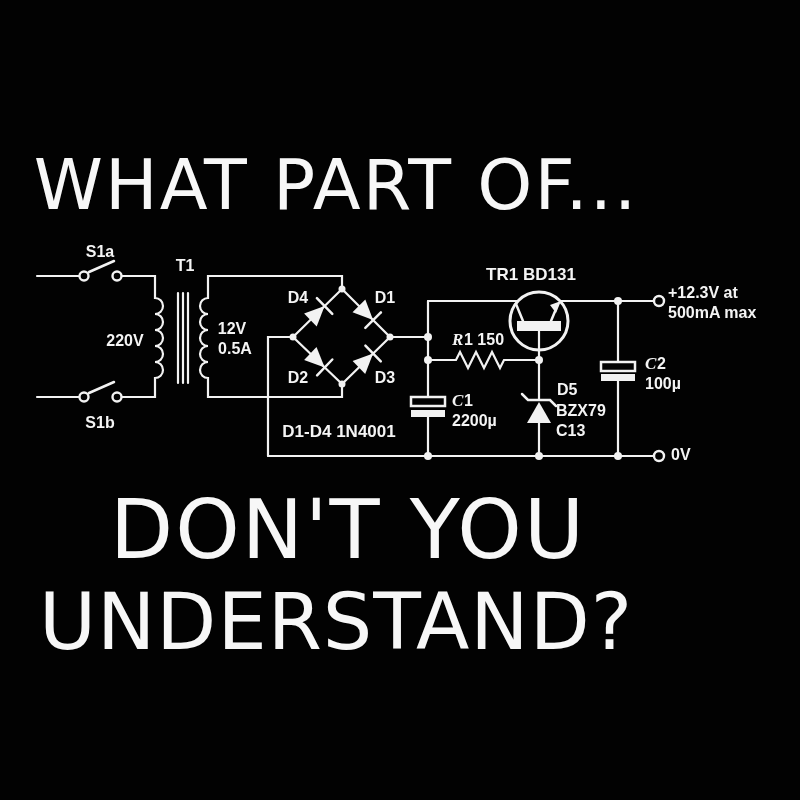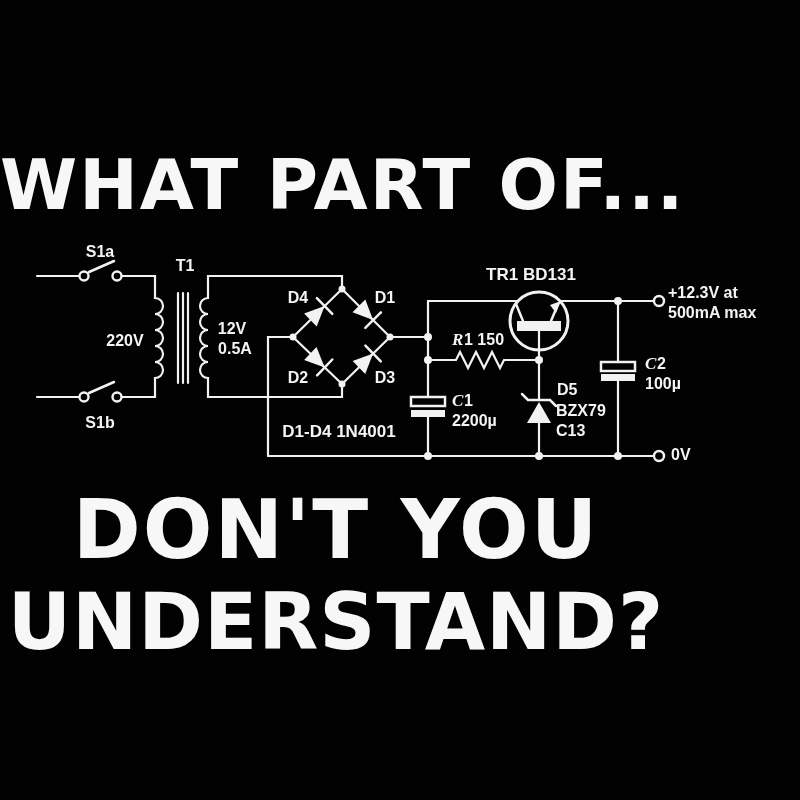--- a/index.html
+++ b/index.html
@@ -2,25 +2,25 @@
 <html><head>
 <meta charset="utf-8">
 <style>
   html,body{margin:0;padding:0;background:#000;}
   .page{
     position:relative;width:800px;height:800px;background:#020202;overflow:hidden;
     font-family:"Liberation Sans",sans-serif;
   }
   .headline{
     position:absolute;left:0;width:672px;text-align:center;color:#f7f7f7;
-    font-family:"DejaVu Sans",sans-serif;font-weight:700;line-height:1;
+    font-family:"DejaVu Sans",sans-serif;font-weight:400;line-height:1;
     white-space:nowrap;
   }
   .headline.top{top:150px;font-size:70px;letter-spacing:2px;}
-  .headline.b1{top:489px;font-size:82px;letter-spacing:2px;}
+  .headline.b1{top:489px;font-size:82px;letter-spacing:2px;padding-left:12px;}
   .headline.b2{top:583px;font-size:78px;letter-spacing:1px;}
   svg.schematic{position:absolute;left:0;top:0;}
   svg.schematic .wire{stroke:#f2f2f2;stroke-width:2.2;fill:none;stroke-linecap:round;}
   svg.schematic .wire2{stroke:#f2f2f2;stroke-width:2.5;fill:none;stroke-linecap:round;}
   svg.schematic .thick{stroke:#f2f2f2;stroke-width:3;fill:none;}
   svg.schematic .fillw{fill:#f2f2f2;stroke:none;}
   svg.schematic .openc{fill:#020202;stroke:#f2f2f2;stroke-width:2.4;}
   svg.schematic text{fill:#f4f4f4;font-family:"Liberation Sans",sans-serif;font-weight:bold;font-size:16px;}
   svg.schematic text.big{font-size:17px;}
   svg.schematic text.mid{text-anchor:middle;}

